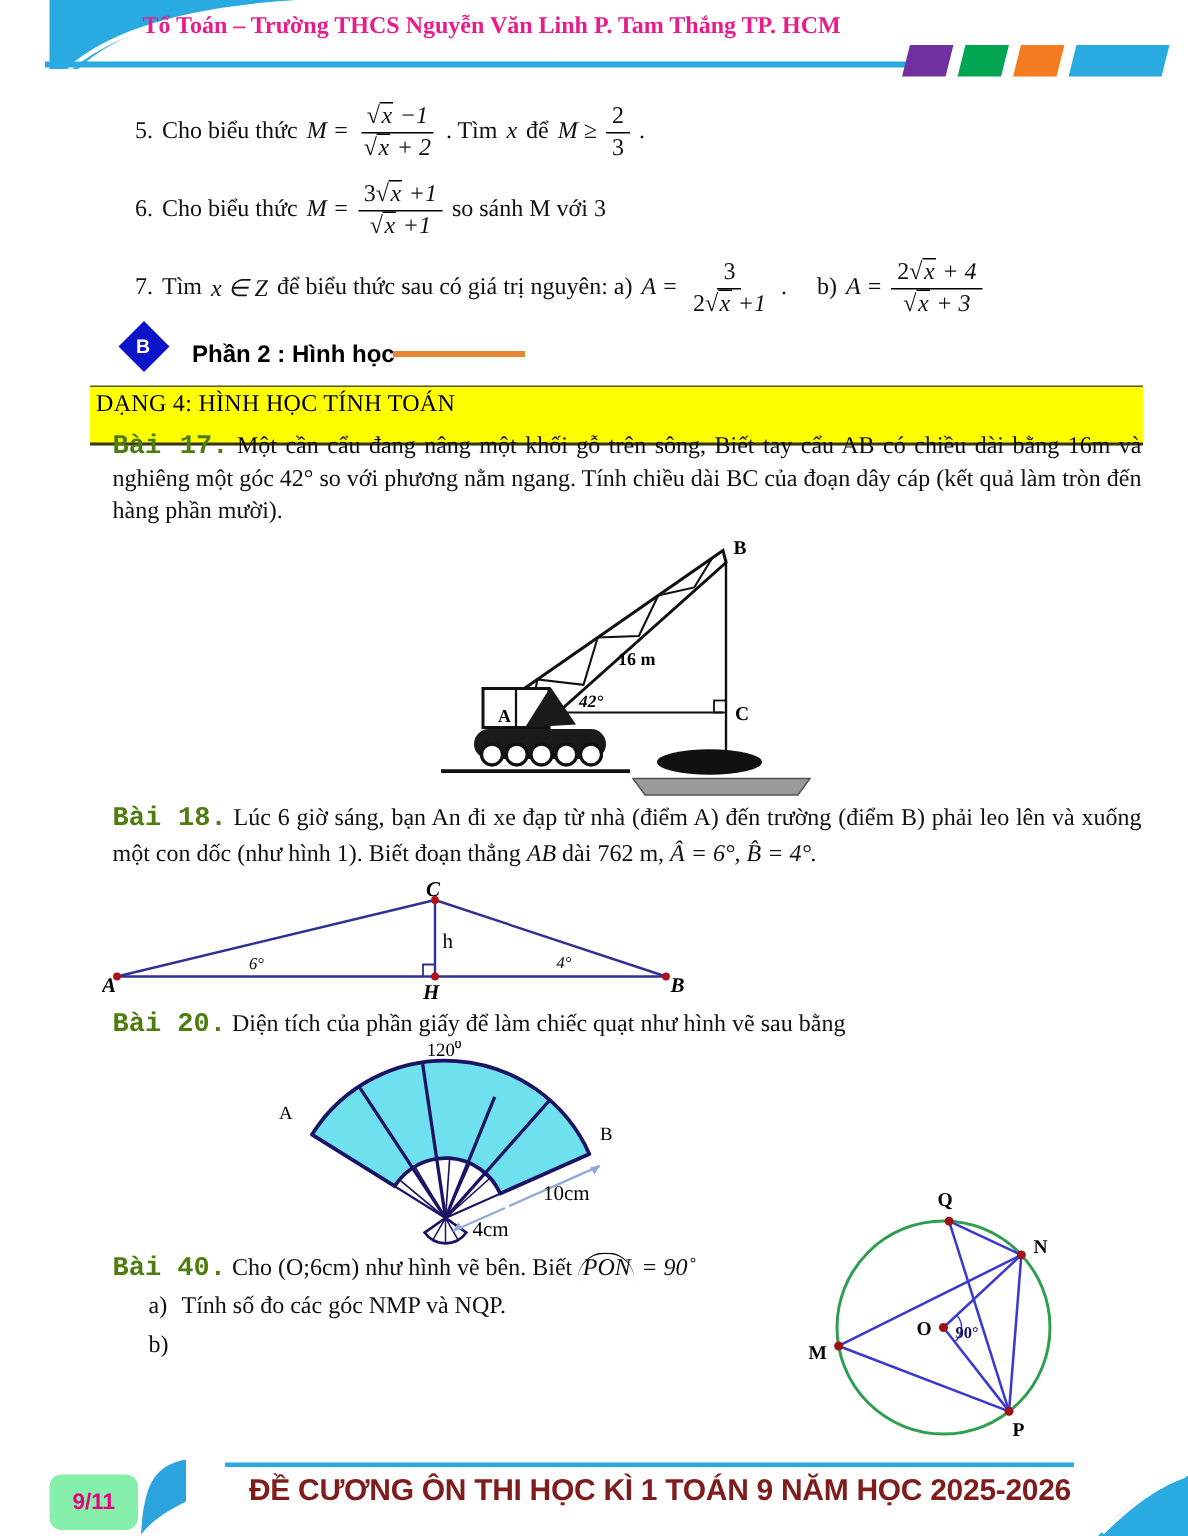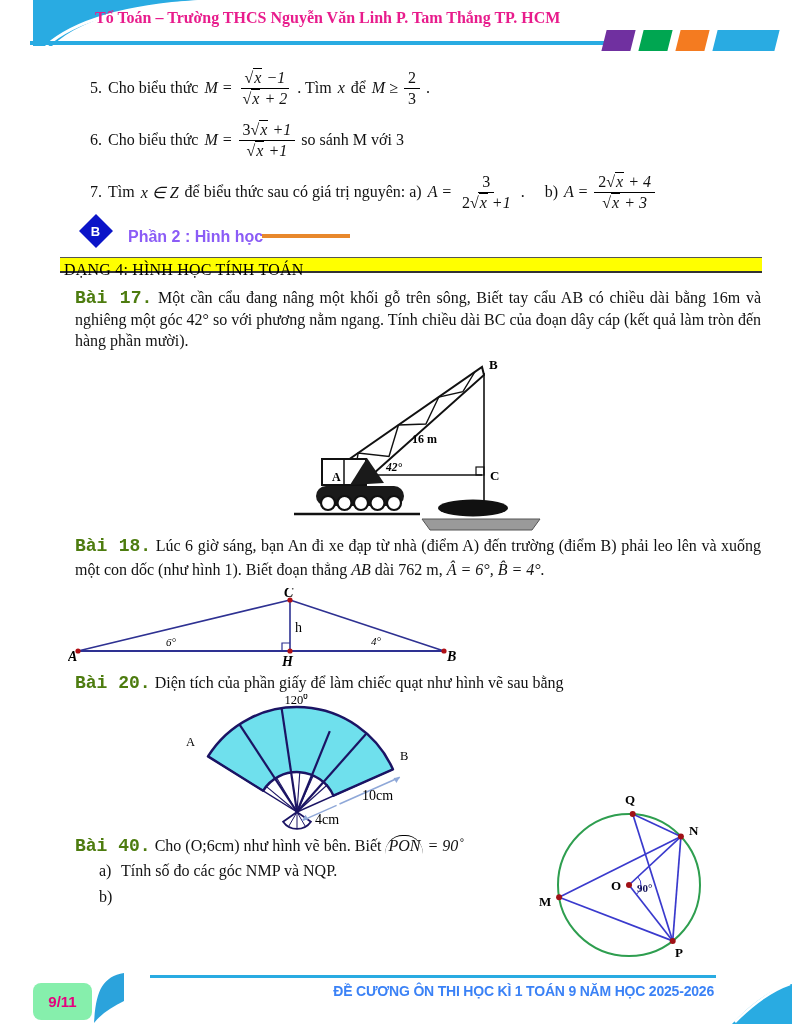--- a/index.html
+++ b/index.html
@@ -21,39 +21,39 @@
   .frac{display:inline-flex;flex-direction:column;align-items:center;vertical-align:middle;line-height:1.1;}
   .frac .num{padding:0 4px 1px;border-bottom:1.3px solid #000;}
   .frac .den{padding:1px 4px 0;}
   .rad{font-style:normal;}
   .vinc{border-top:1.3px solid #000;font-style:italic;padding:0 1px;}
 
   
   .diamond{left:84px;top:219px;width:24px;height:24px;background:#0B14C8;transform:rotate(45deg);
            display:flex;align-items:center;justify-content:center;}
   .diamond span{transform:rotate(-45deg);color:#fff;font-weight:bold;font-size:13px;font-family:"Liberation Sans",sans-serif;}
-  .sec-label{left:128px;top:228px;color:#8b5cf6;font-weight:bold;font-size:16px;font-family:"Liberation Sans",sans-serif;}
+  .sec-label{left:128px;top:228px;color:#000000;font-weight:bold;font-size:16px;font-family:"Liberation Sans",sans-serif;}
   .sec-line{left:262px;top:234px;width:88px;height:4px;background:#E8882C;}
 
   
-  .banner{left:60px;top:257px;width:702px;height:16px;background:#FFFF00;border-top:1px solid #555;
+  .banner{left:60px;top:257px;width:702px;height:40px;background:#FFFF00;border-top:1px solid #555;
           border-bottom:2px solid #333;font-size:16px;line-height:23px;padding-left:4px;box-sizing:border-box;
           color:#000;letter-spacing:.2px;}
 
   
   .para{left:75px;width:686px;font-size:16px;line-height:21px;text-align:justify;}
   .blabel{color:#4d7c0f;font-weight:bold;font-family:Liberation Mono, monospace;font-size:18px;}
   .overarc{font-style:italic;border-top:1.6px solid #000;border-radius:60% 60% 0 0/130% 130% 0 0;padding:1px 3px 0;}
   .b20-line{display:block;}
   .b20-item{position:relative;padding-left:46px;margin-top:3px;line-height:23px;}
   .b20-item .marker{position:absolute;left:24px;}
 
   
   .ftr-line{left:150px;top:975px;width:566px;height:3px;background:#29ABE2;}
-  .ftr-title{right:78px;top:983px;color:#3b82f6;font-weight:bold;font-size:14px;
+  .ftr-title{right:78px;top:983px;color:#7f1d1d;font-weight:bold;font-size:20px;
              font-family:"Liberation Sans",sans-serif;letter-spacing:-.2px;}
   .page-badge{left:33px;top:983px;width:59px;height:37px;background:#86efac;border-radius:8px;
               display:flex;align-items:center;justify-content:center;color:#E6007E;font-weight:bold;
               font-size:15px;font-family:"Liberation Sans",sans-serif;}
 
   
   .fl{font-family:"Liberation Serif",serif;}
   .fb{font-weight:bold;}
   .fi{font-style:italic;}
 </style>

